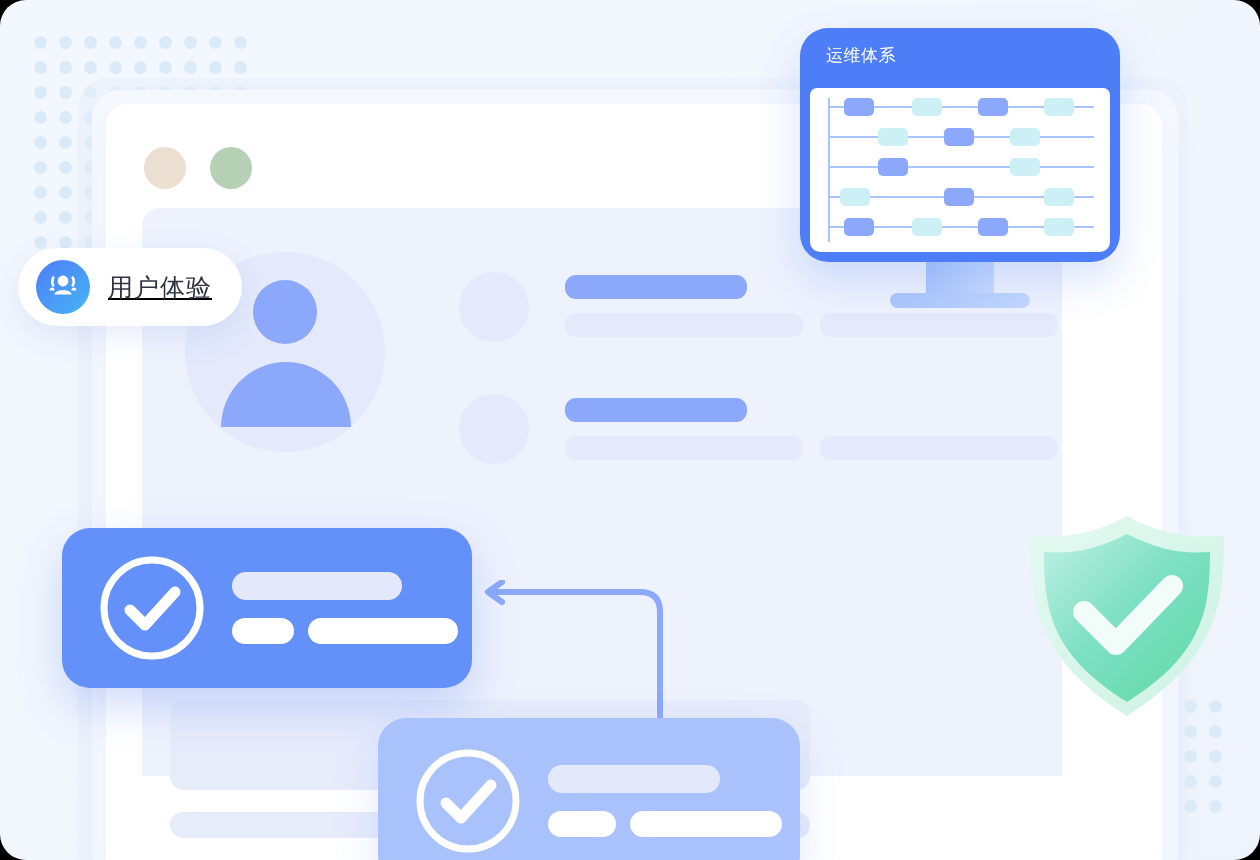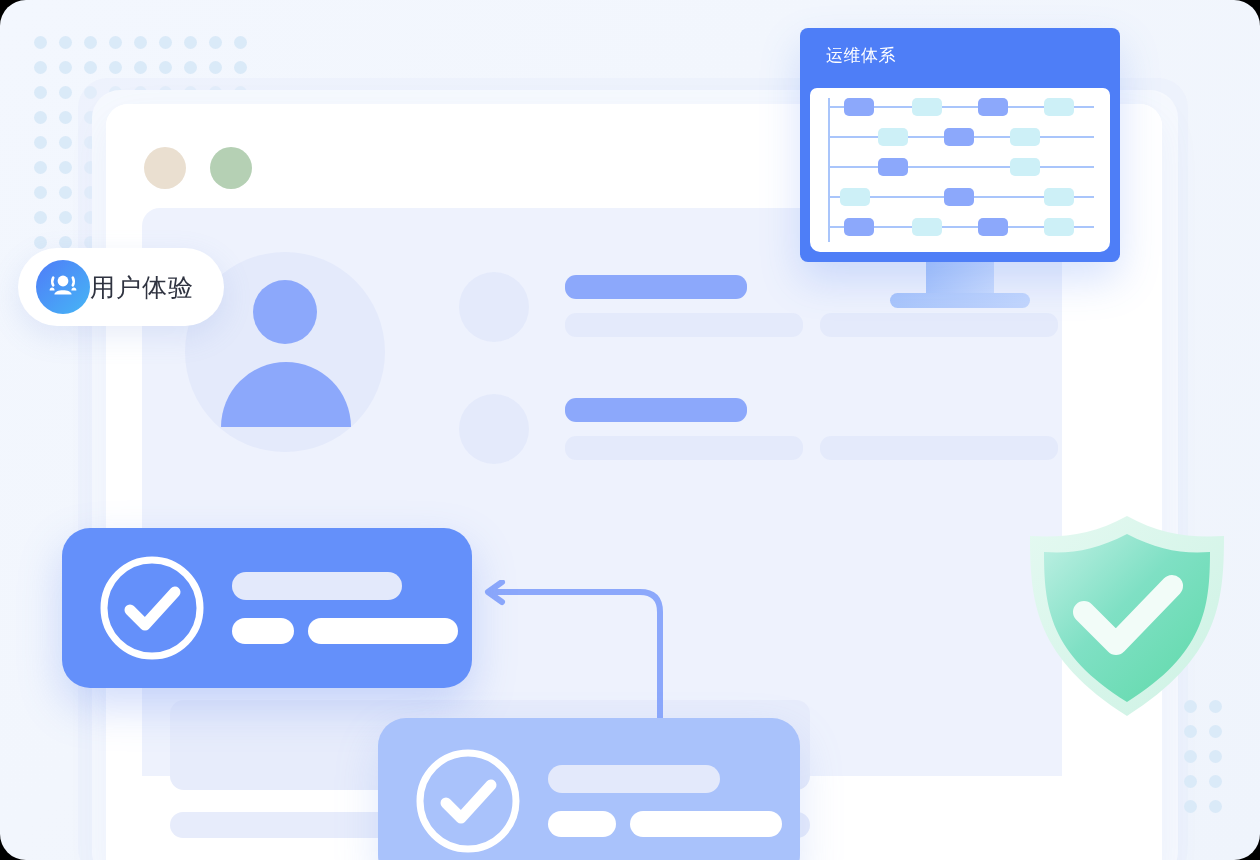--- a/index.html
+++ b/index.html
@@ -52,21 +52,21 @@
   .bar{border-radius:11px;}
   .bar.primary{background:#8ca8fb;}
   .bar.ghost{background:#e4eafb;}
 
   
   .block-lg{left:170px;top:700px;width:640px;height:90px;border-radius:14px;background:#e7ecfb;}
   .block-sm{left:170px;top:812px;width:640px;height:26px;border-radius:13px;background:#e7ecfb;}
 
   
   .mon-frame{
-    left:800px;top:28px;width:320px;height:234px;border-radius:8px;background:#4e7ef7;
+    left:800px;top:28px;width:320px;height:234px;border-radius:28px;background:#4e7ef7;
     box-shadow:0 18px 40px rgba(78,126,247,.22);
   }
   .mon-title{
     position:absolute;left:26px;top:16px;color:#fff;font-size:17px;letter-spacing:.5px;
   }
   .mon-screen{
     position:absolute;left:10px;top:60px;width:300px;height:164px;background:#fff;
     border-radius:7px 7px 10px 10px;overflow:hidden;
   }
   .mon-axis{position:absolute;left:18px;top:10px;width:2px;height:144px;background:#a9c5fb;}
@@ -75,22 +75,23 @@
   .mon-chip.solid{background:#8ca8fb;}
   .mon-chip.light{background:#cdf0f7;}
   .mon-neck{left:926px;top:262px;width:68px;height:38px;
     background:linear-gradient(100deg,#a9c5fb,#cbdcfd);}
   .mon-base{left:890px;top:293px;width:140px;height:15px;border-radius:8px;
     background:linear-gradient(100deg,#a9c5fb,#c4d7fd);}
 
   
   .pill{
     left:18px;top:248px;height:78px;padding:0 30px 0 18px;border-radius:40px;
-    background:#fff;display:flex;align-items:center;
+    background:#fff;display:flex;align-items:center;gap:18px;
     box-shadow:0 10px 30px rgba(110,140,220,.16);
+    text-decoration:underline;
   }
   .pill-icon{width:54px;height:54px;border-radius:50%;
     background:linear-gradient(135deg,#4f7cf8 0%,#46b6f5 100%);
     display:flex;align-items:center;justify-content:center;flex:none;}
   .pill-text{font-size:25px;color:#2f3340;letter-spacing:1px;white-space:nowrap;}
 
   
   .card{position:absolute;display:flex;align-items:center;}
   .card-a{left:62px;top:528px;width:410px;height:160px;border-radius:28px;background:#6490fa;
     box-shadow:0 18px 44px rgba(90,130,240,.28);}

